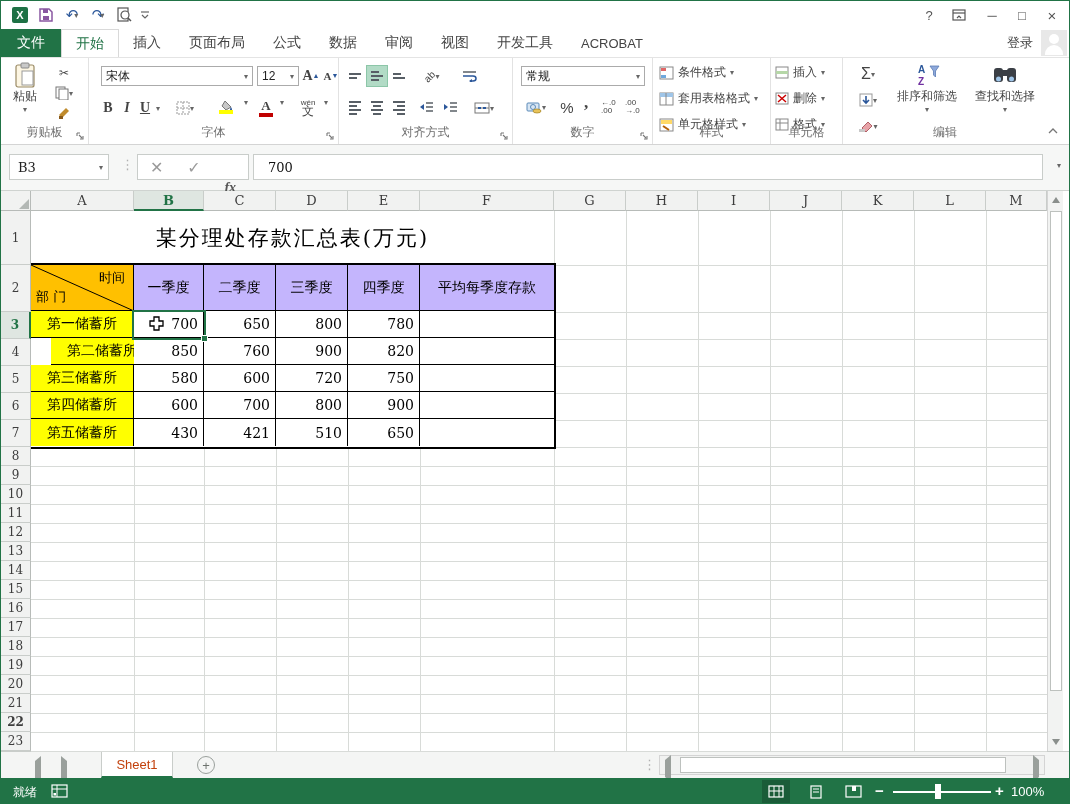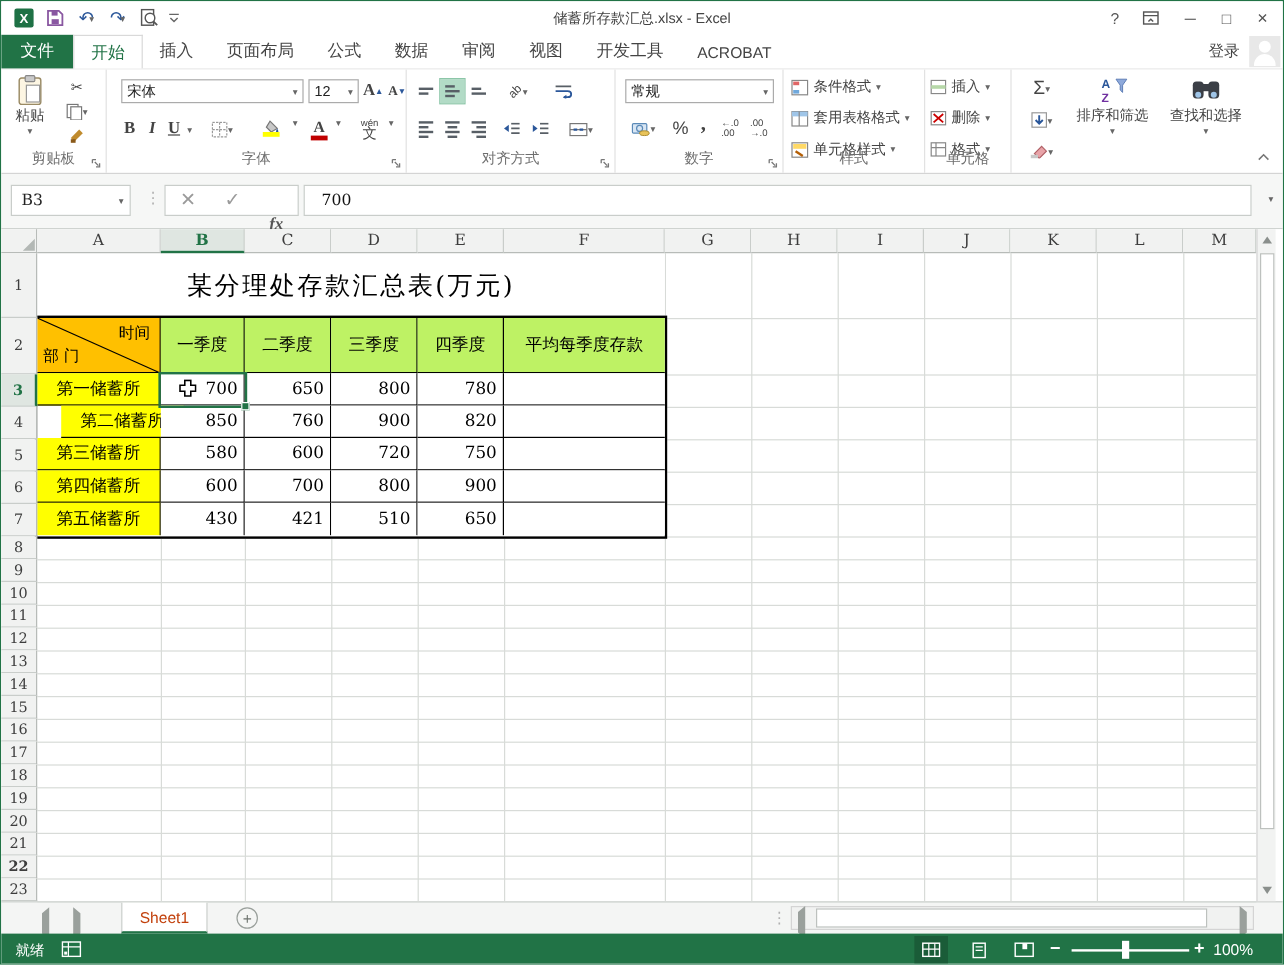--- a/index.html
+++ b/index.html
@@ -64,21 +64,21 @@
   #corner { position:absolute; left:0; top:0; width:30px; height:20px; background:#f1f2f1; border-right:1px solid #b7bbb8; border-bottom:1px solid #b7bbb8; z-index:4; }
   #corner .tri { position:absolute; right:1px; bottom:1px; width:0; height:0; border-left:10px solid transparent; border-bottom:10px solid #b3b8b5; }
   .vline { position:absolute; top:20px; width:1px; height:540px; background:#d8dbd8; z-index:1; }
   .hline { position:absolute; left:30px; width:1016px; height:1px; background:#d8dbd8; z-index:1; }
 
   #title-cell { position:absolute; left:30px; top:20px; width:523px; height:54px; background:#fff; z-index:2; display:flex; align-items:center; justify-content:center; font-family:"DejaVu Serif", serif; font-size:21px; color:#000; letter-spacing:2px; }
   #table { position:absolute; left:28px; top:72px; width:527px; height:186px; border:2px solid #000; z-index:2; background:#fff; }
   .tcell { position:absolute; border-right:1px solid #000; border-bottom:1px solid #000; display:flex; align-items:center; font-family:"DejaVu Serif", serif; font-size:14px; color:#000; }
   .tcell.lastcol { border-right:none; }
   .tcell.lastrow { border-bottom:none; }
-  .qhdr { background:#bef264; justify-content:center; }
+  .qhdr { background:#c4b5fd; justify-content:center; }
   .namecell { background:#FFFF00; justify-content:center; }
   .numcell { background:#fff; justify-content:flex-end; padding-right:5px; }
   .emptycell { background:#fff; }
   #diag-cell { background:#FFC000; }
   #diag-cell .dlbl { position:absolute; font-size:13px; }
 
   #selbox { position:absolute; left:131px; top:119px; width:74px; height:30px; border:2px solid #217346; z-index:3; }
   #selbox .handle { position:absolute; right:-4px; bottom:-4px; width:7px; height:7px; background:#217346; border:1px solid #fff; }
   #cellcursor { position:absolute; left:148px; top:125px; z-index:5; }
 
@@ -141,21 +141,20 @@
             <line x1="12" y1="11" x2="15" y2="14" stroke="#555" stroke-width="1.5"></line>
           </svg>
       </span>
       <span class="qbtn" style="width:16px;">
         <svg width="10" height="10">
             <line x1="1" y1="2" x2="9" y2="2" stroke="#666" stroke-width="1.2"></line>
             <path d="M2 5 l3 3 l3 -3" fill="none" stroke="#666" stroke-width="1.2"></path>
           </svg>
       </span>
     </div>
-    <div id="win-title">储蓄所存款汇总.xlsx - Excel</div>
     <div class="winctl" style="right:125px;">?</div>
     <div class="winctl" style="right:95px;">
       <svg width="14" height="12">
           <rect x="1" y="1" width="12" height="10" fill="none" stroke="#555" stroke-width="1.2"></rect>
           <line x1="1" y1="4" x2="13" y2="4" stroke="#555" stroke-width="1.2"></line>
           <path d="M5 9 l2 -2 l2 2" fill="none" stroke="#555" stroke-width="1.2"></path>
         </svg>
     </div>
     <div class="winctl" style="right:62px;">─</div>
     <div class="winctl" style="right:32px;">□</div>
@@ -458,20 +457,21 @@
         <svg width="28" height="26">
             <rect x="3" y="6" width="9" height="14" rx="3" fill="#3b3f46"></rect>
             <rect x="16" y="6" width="9" height="14" rx="3" fill="#3b3f46"></rect>
             <rect x="11" y="8" width="6" height="6" fill="#3b3f46"></rect>
             <circle cx="7.5" cy="17" r="2.5" fill="#9fc5e8"></circle>
             <circle cx="20.5" cy="17" r="2.5" fill="#9fc5e8"></circle>
           </svg>
         <span>查找和选择</span>
         <span class="carr">▾</span>
       </div>
+      <div class="glabel">编辑</div>
     </div>
 
     <span class="abs" style="right:10px;bottom:6px;">
       <svg width="12" height="8">
           <path d="M2 6 l4 -4 l4 4" fill="none" stroke="#777" stroke-width="1.3"></path>
         </svg>
     </span>
   </div>
 
   <div id="fbar">

